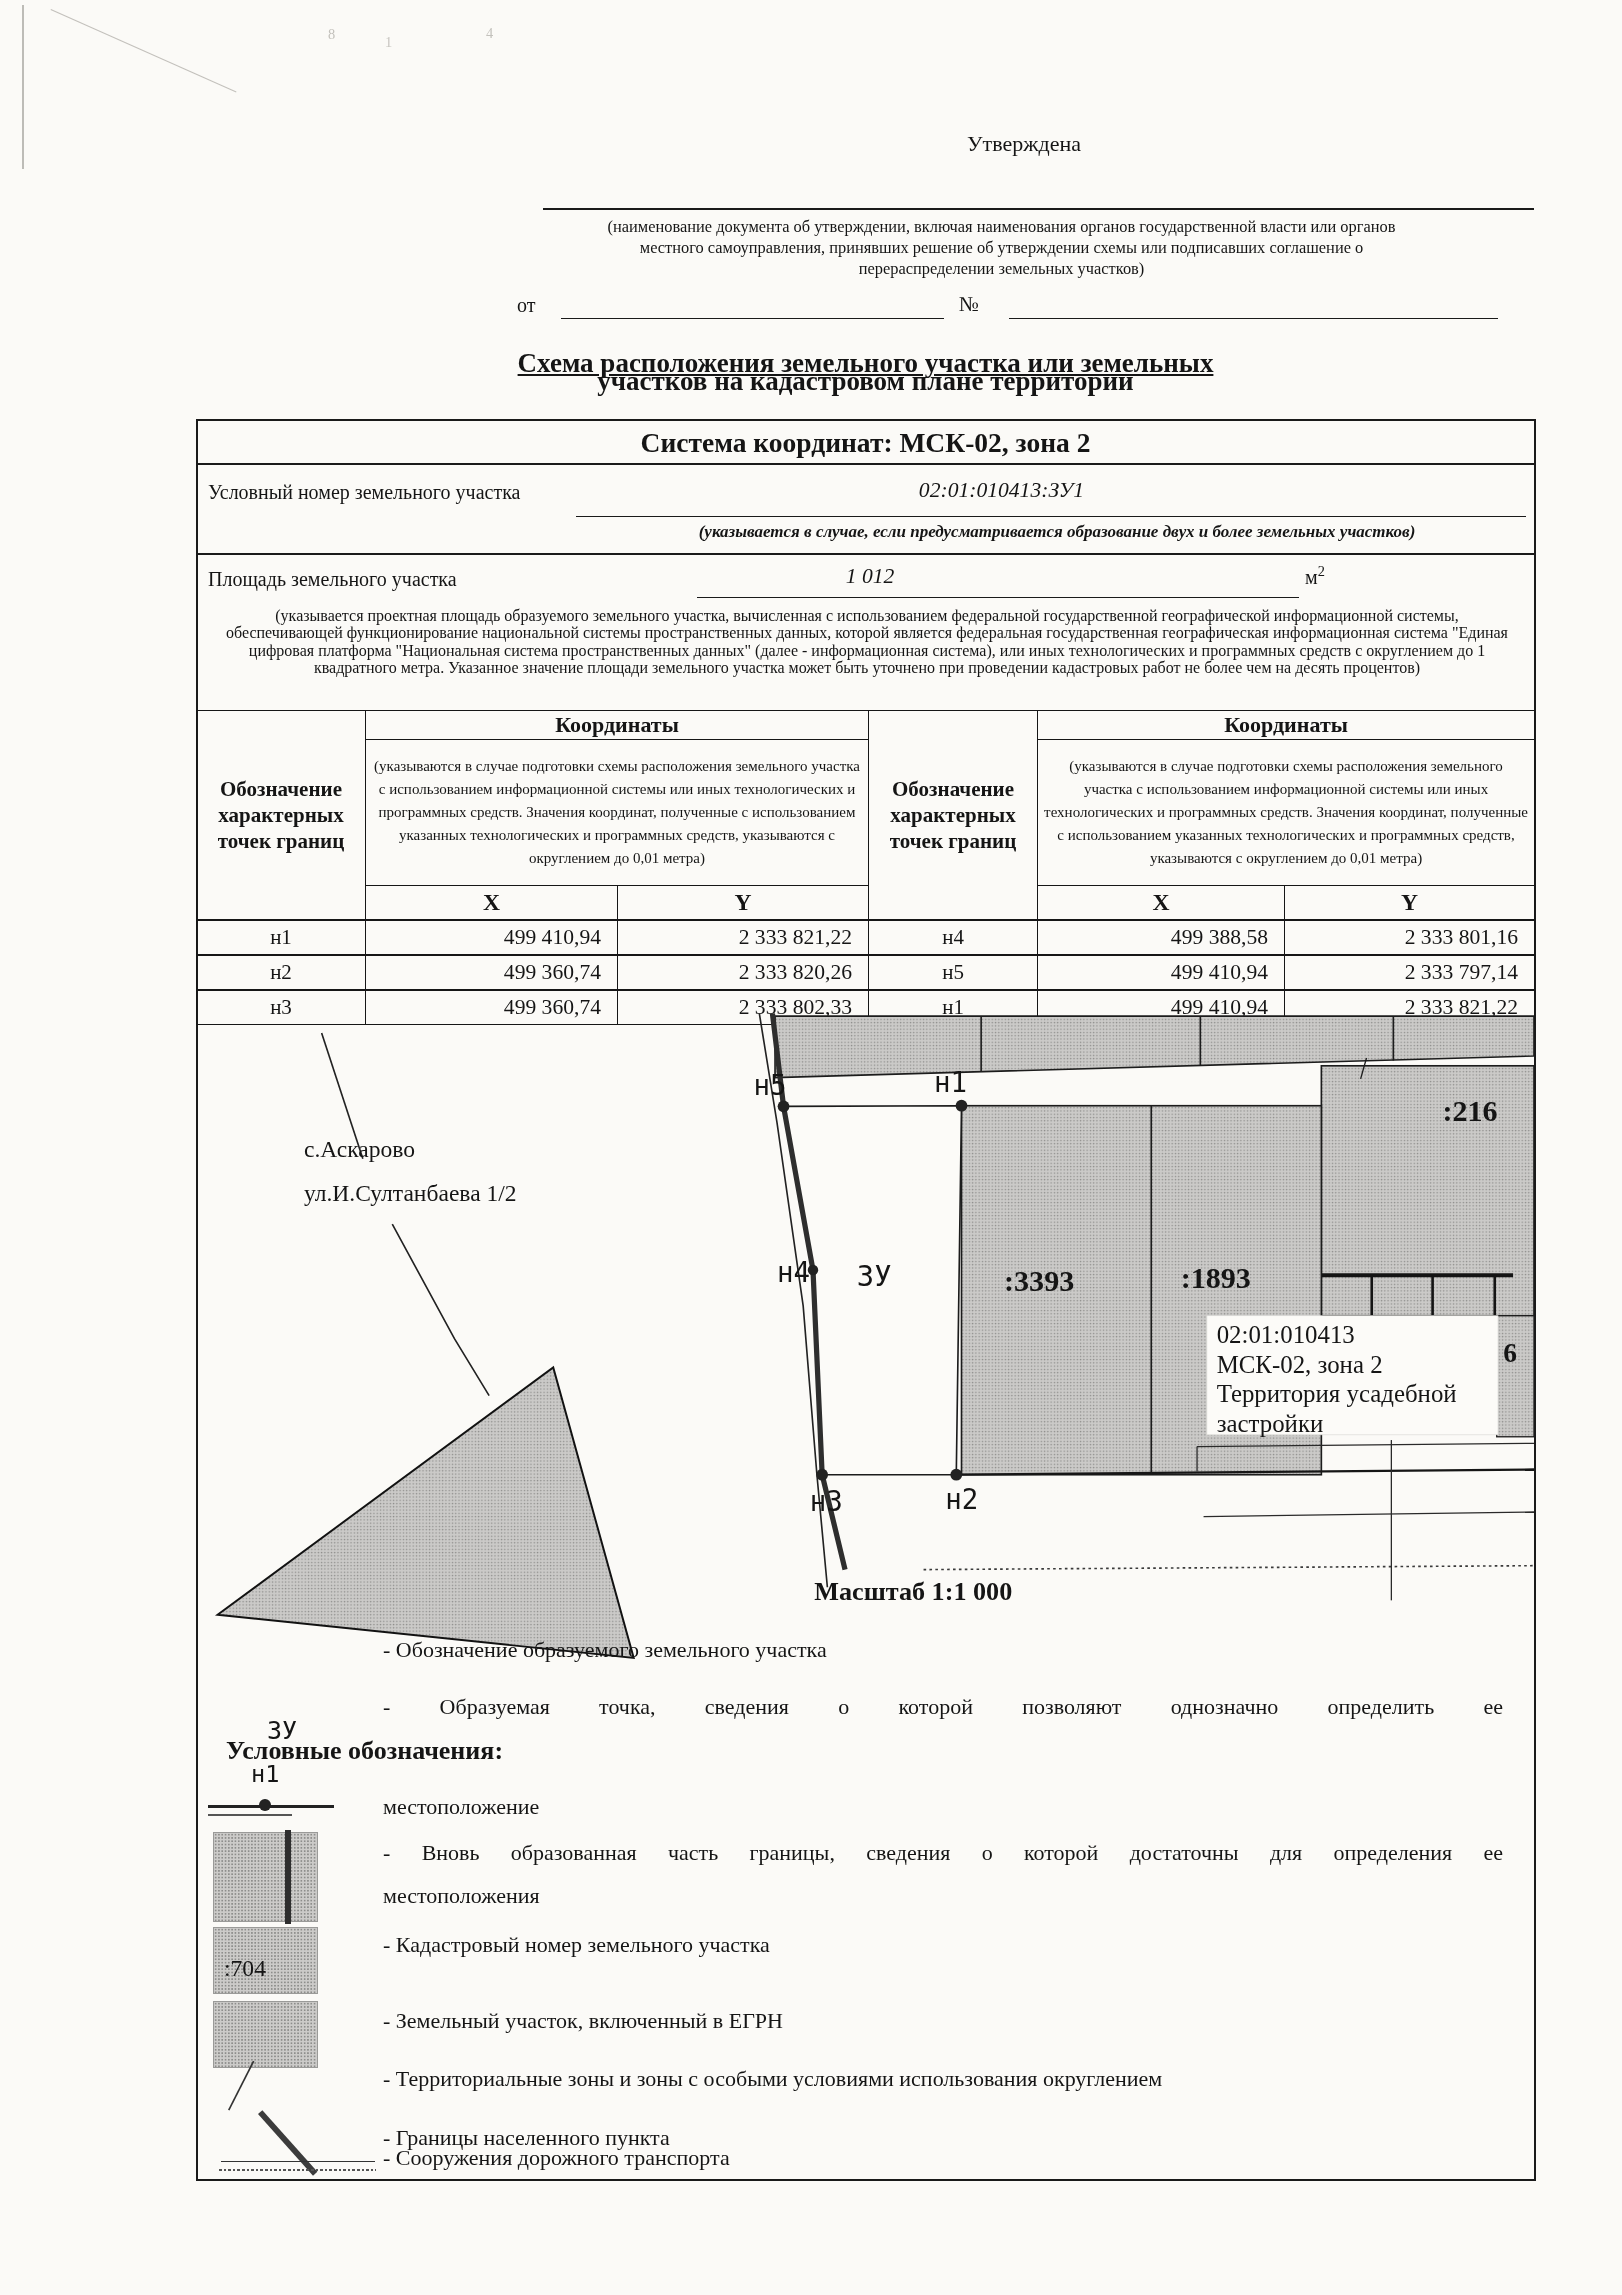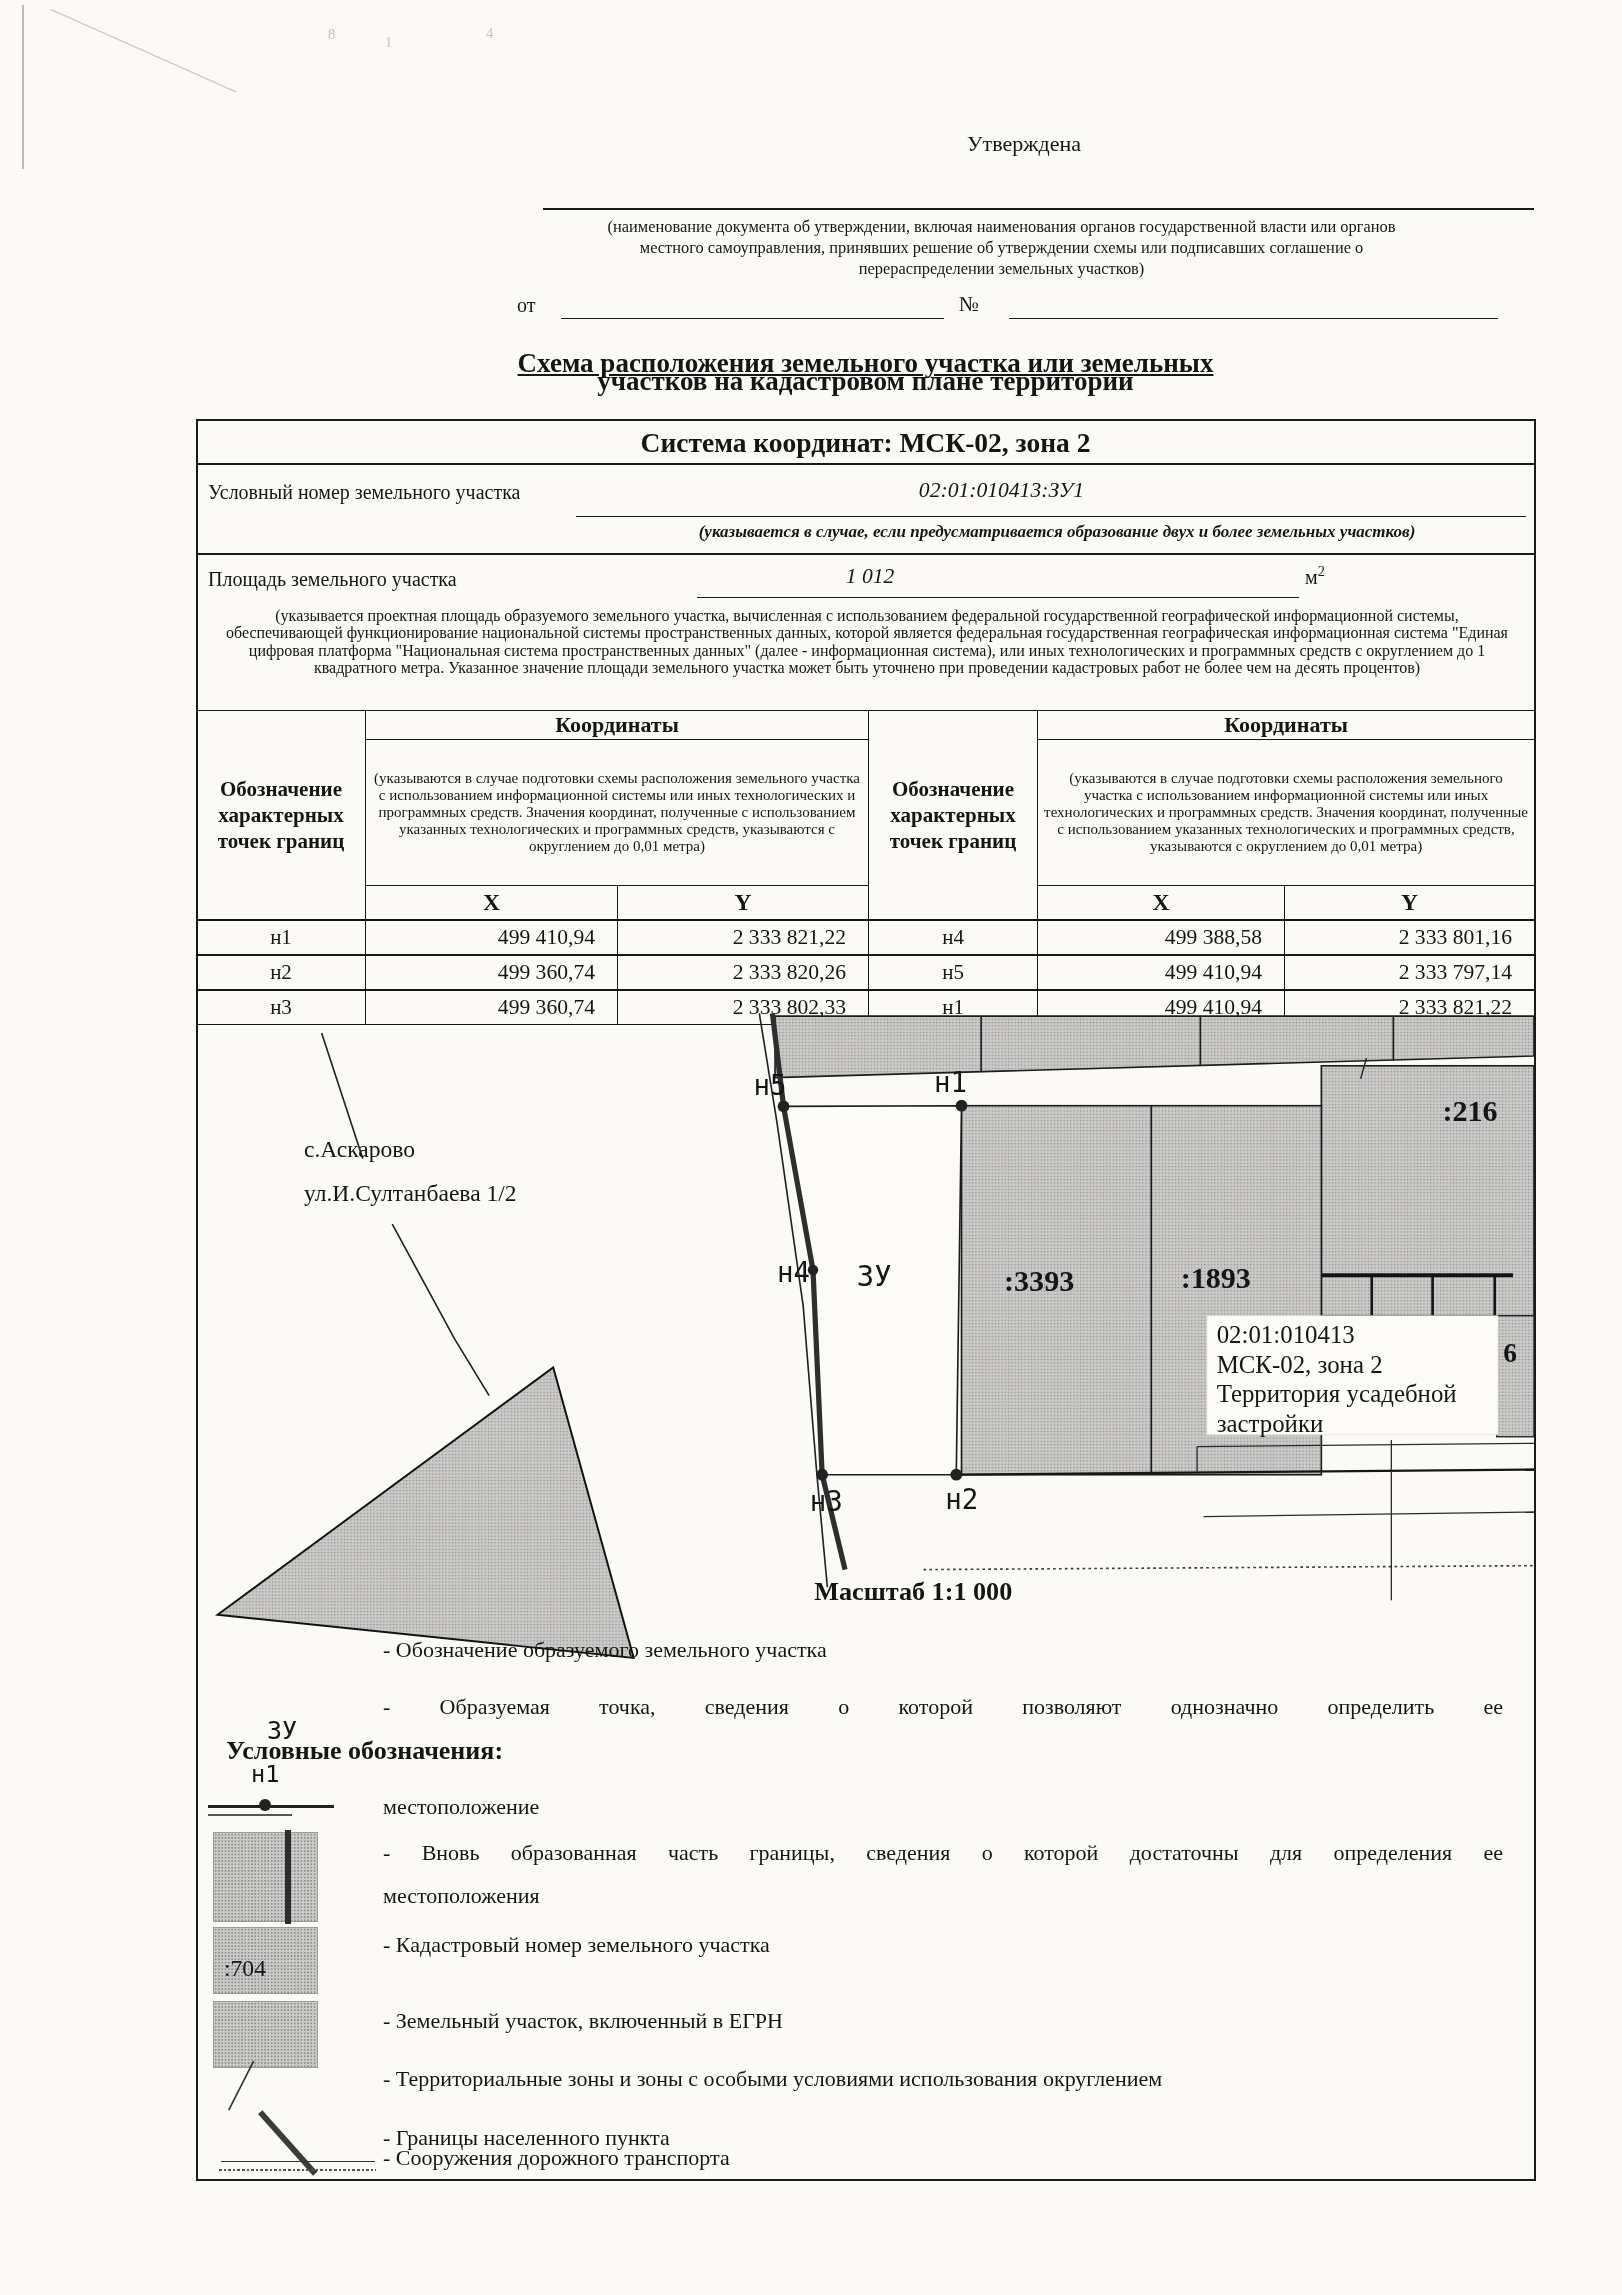--- a/index.html
+++ b/index.html
@@ -9,24 +9,24 @@
   .ctr{text-align:center;}
   .line{position:absolute;background:#1a1a1a;}
   .it{font-style:italic;}
   .bd{font-weight:bold;}
   .ht{background-color:#cccbc9;background-image:radial-gradient(#8d8d8b 0.7px, rgba(0,0,0,0) 0.9px);background-size:3.3px 3.3px;}
   
   table.coords{position:absolute;left:196px;top:710px;width:1339px;height:304px;border-collapse:collapse;table-layout:fixed;}
   table.coords td{border:1.3px solid #161616;padding:0;vertical-align:middle;font-size:21.6px;}
   table.coords td.lbl{font-weight:bold;font-size:21px;text-align:center;line-height:26px;}
   table.coords td.hdr{font-weight:bold;font-size:22px;text-align:center;height:27.5px;}
-  table.coords td.cap{font-size:15px;line-height:17px;text-align:center;height:145px;padding:0 5.2px;}
+  table.coords td.cap{font-size:15px;line-height:23px;text-align:center;height:145px;padding:0 5.2px;}
   table.coords td.xy{font-weight:bold;font-size:23.6px;text-align:center;height:33px;}
   table.coords td.pt{text-align:center;font-size:21px;}
-  table.coords td.num{text-align:right;padding-right:22px;}
+  table.coords td.num{text-align:right;padding-right:16px;}
   table.coords tr.data td{height:33px;border-top-width:2px;}
   .jline{text-align:justify;text-align-last:justify;}
   .legtxt{font-size:22px;white-space:nowrap;}
 </style>
 </head>
 <body>
 
 <div id="page">
 
   <div class="abs" style="left:51px;top:9.2px;width:203px;height:1.3px;background:#b4b2ad;transform:rotate(24deg);transform-origin:0 0;opacity:.8;"></div>

